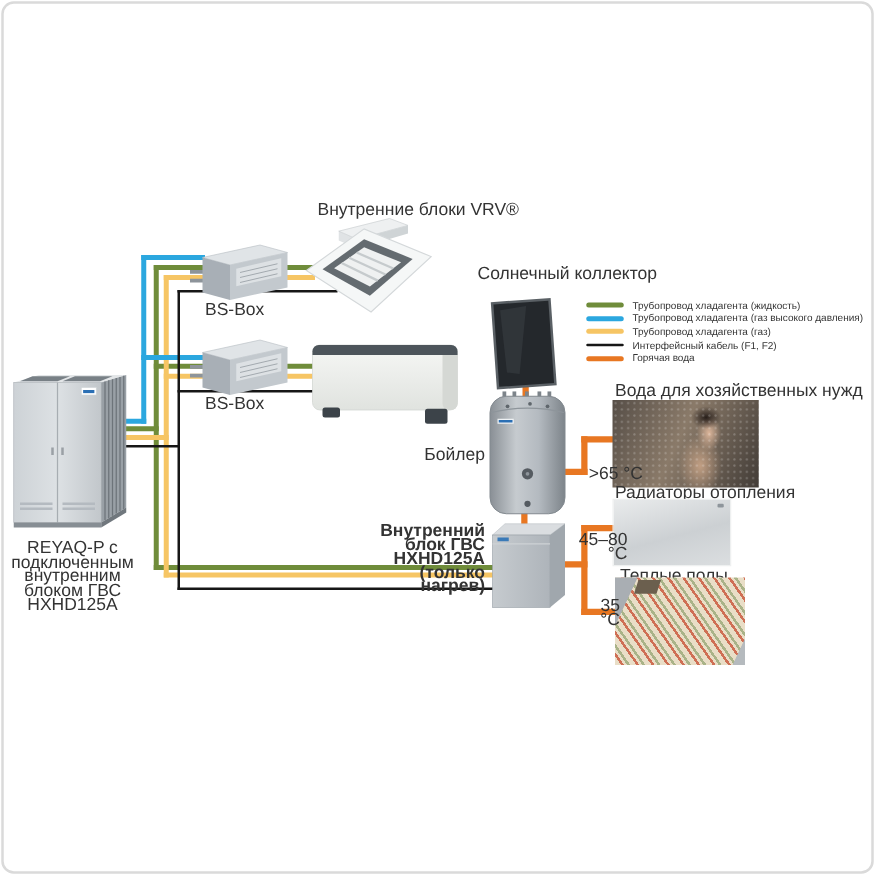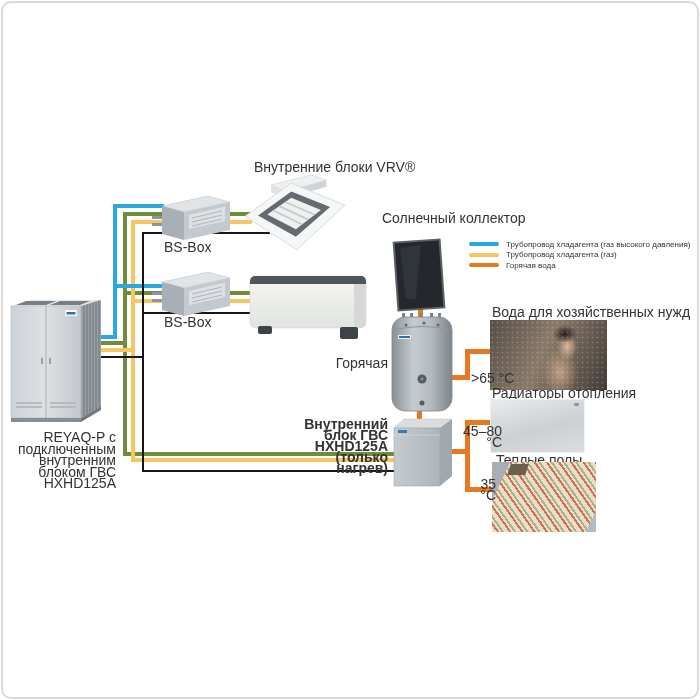--- a/index.html
+++ b/index.html
@@ -109,21 +109,21 @@
       <rect x="41" y="62" width="2" height="6" fill="#9aa0a5"></rect>
     <g fill="#b4bac0">
       <rect x="8" y="106" width="26" height="2"></rect>
         <rect x="8" y="110" width="26" height="2"></rect>
       <rect x="42" y="106" width="26" height="2"></rect>
         <rect x="42" y="110" width="26" height="2"></rect>
     </g>
     <rect x="3" y="122" width="70" height="4" fill="#878e94"></rect>
     <polygon points="73,126 93,114 93,110 73,122" fill="#70777d"></polygon>
   </svg>
-  <div class="lbl center" style="left:0px;top:432px;width:116px;line-height:11.5px;text-align:right;">
+  <div class="lbl center" style="left:0px;top:432px;width:116px;line-height:11.5px;">
     <span>REYAQ-P с подключенным</span><br>
     <span>внутренним блоком ГВС</span><br>
     <span>HXHD125A</span>
   </div>
 
   <svg style="position:absolute;left:152px;top:190px;" width="84" height="54" viewBox="0 0 84 54">
     <rect x="0" y="26" width="11" height="3" fill="#8d949a"></rect>
       <rect x="0" y="33" width="11" height="3" fill="#8d949a"></rect>
     <polygon points="10,16 56,6 78,12 32,22" fill="#e0e4e7" stroke="#b9bfc4" stroke-width="0.5"></polygon>
     <polygon points="10,16 32,22 32,50 10,44" fill="#a8afb6"></polygon>
@@ -180,21 +180,21 @@
     <rect x="16" y="62" width="14" height="8" rx="2" fill="#3c4349"></rect>
     <rect x="98" y="63" width="18" height="12" rx="2" fill="#3c4349"></rect>
   </svg>
 
   <div class="lbl" style="left:382px;top:213px;">Солнечный коллектор</div>
   <svg style="position:absolute;left:393px;top:239px;transform:rotate(-4deg);" width="52" height="72" viewBox="0 0 52 72">
     <rect x="3" y="2" width="46" height="68" fill="#24282c" stroke="#5a6065" stroke-width="2"></rect>
     <polygon points="9,8 30,6 21,60 11,58" fill="#3a4046" opacity="0.55"></polygon>
   </svg>
 
-  <div class="lbl right" style="left:330px;top:358px;width:58px;">Горячая</div>
+  <div class="lbl right" style="left:330px;top:358px;width:58px;">Бойлер</div>
   <svg style="position:absolute;left:390px;top:313px;" width="64" height="100" viewBox="0 0 64 100">
     <defs>
       <linearGradient id="bg1" x1="0" y1="0" x2="1" y2="0">
         <stop offset="0" stop-color="#898f95"></stop>
           <stop offset="0.35" stop-color="#c6cbcf"></stop>
         <stop offset="0.65" stop-color="#b4bac0"></stop>
           <stop offset="1" stop-color="#7d848a"></stop>
       </linearGradient>
     </defs>
     <g fill="#7d848a">
@@ -242,25 +242,33 @@
   <div class="lbl" style="left:492px;top:388px;">Радиаторы отопления</div>
   <div class="photo photo-radiator" style="left:490px;top:399px;width:93px;height:52px;"></div>
   <div class="lbl right" style="left:460px;top:410px;width:42px;margin-top:16px;">45–80 °C</div>
 
   <div class="lbl" style="left:496px;top:455px;">Теплые полы</div>
   <div class="photo photo-floor" style="left:492px;top:462px;width:104px;height:70px;"></div>
   <div class="lbl right" style="left:468px;top:479px;width:28px;">35 °C</div>
 
   <div class="legend">
     <div class="legend-row">
+      <span class="swatch" style="background: rgb(111, 140, 58);"></span>
+      <span class="legend-label">Трубопровод хладагента (жидкость)</span>
+    </div>
+    <div class="legend-row">
       <span class="swatch" style="background: rgb(43, 167, 223);"></span>
       <span class="legend-label">Трубопровод хладагента (газ высокого давления)</span>
     </div>
     <div class="legend-row">
       <span class="swatch" style="background: rgb(246, 197, 100);"></span>
       <span class="legend-label">Трубопровод хладагента (газ)</span>
     </div>
     <div class="legend-row">
+      <span class="swatch thin" style="background: rgb(22, 22, 22);"></span>
+      <span class="legend-label">Интерфейсный кабель (F1, F2)</span>
+    </div>
+    <div class="legend-row">
       <span class="swatch" style="background: rgb(232, 119, 34);"></span>
       <span class="legend-label">Горячая вода</span>
     </div>
   </div>
 </div>
 
 </body></html>

